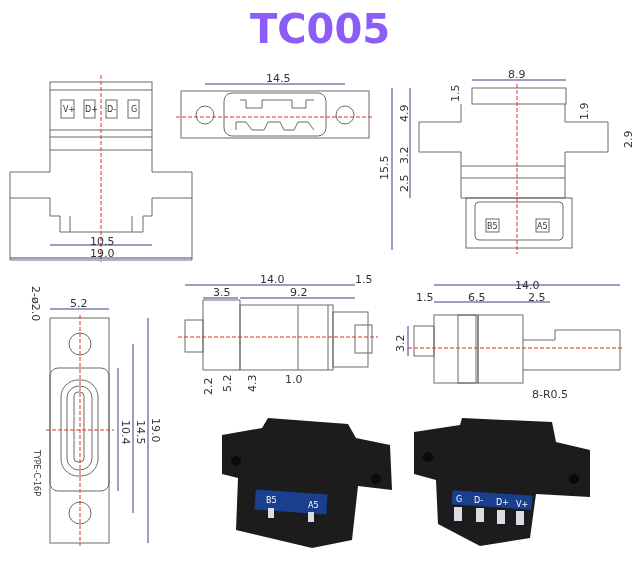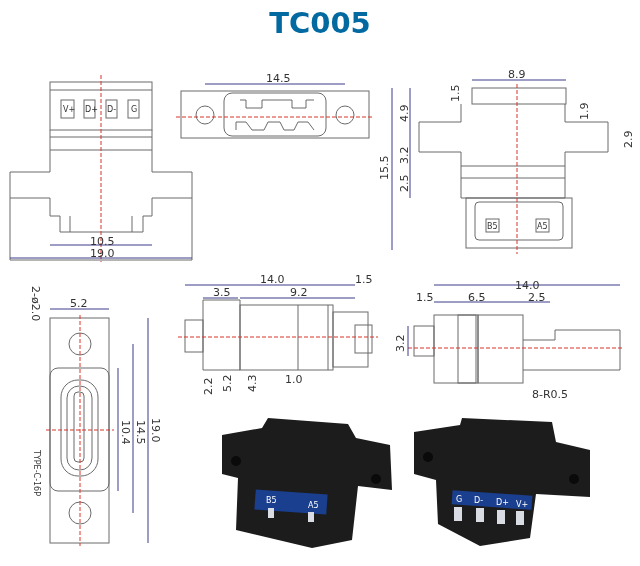--- a/index.html
+++ b/index.html
@@ -1,17 +1,17 @@
 <!DOCTYPE html>
 <html><head>
 <meta charset="utf-8">
 <style>
   html, body { margin:0; padding:0; background:#ffffff; }
   body { width:640px; height:566px; position:relative; overflow:hidden; font-family:"Liberation Sans", sans-serif; }
-  .title { position:absolute; left:0; top:6px; width:640px; text-align:center; color:#0369a1; font-weight:bold; font-size:29px; letter-spacing:0px; font-family:"DejaVu Sans", sans-serif; }
+  .title { position:absolute; left:0; top:6px; width:640px; text-align:center; color:#8b5cf6; font-weight:bold; font-size:40px; letter-spacing:0px; font-family:"DejaVu Sans", sans-serif; }
   svg.drw { position:absolute; left:0; top:0; }
   .dim { font-family:"DejaVu Sans", sans-serif; font-size:11px; fill:#333; }
   .lbl { font-family:"DejaVu Sans", sans-serif; font-size:8px; fill:#333; }
 </style>
 </head>
 <body>
 
 <div class="title">TC005</div>
 
 <svg class="drw" width="640" height="566" viewBox="0 0 640 566">

